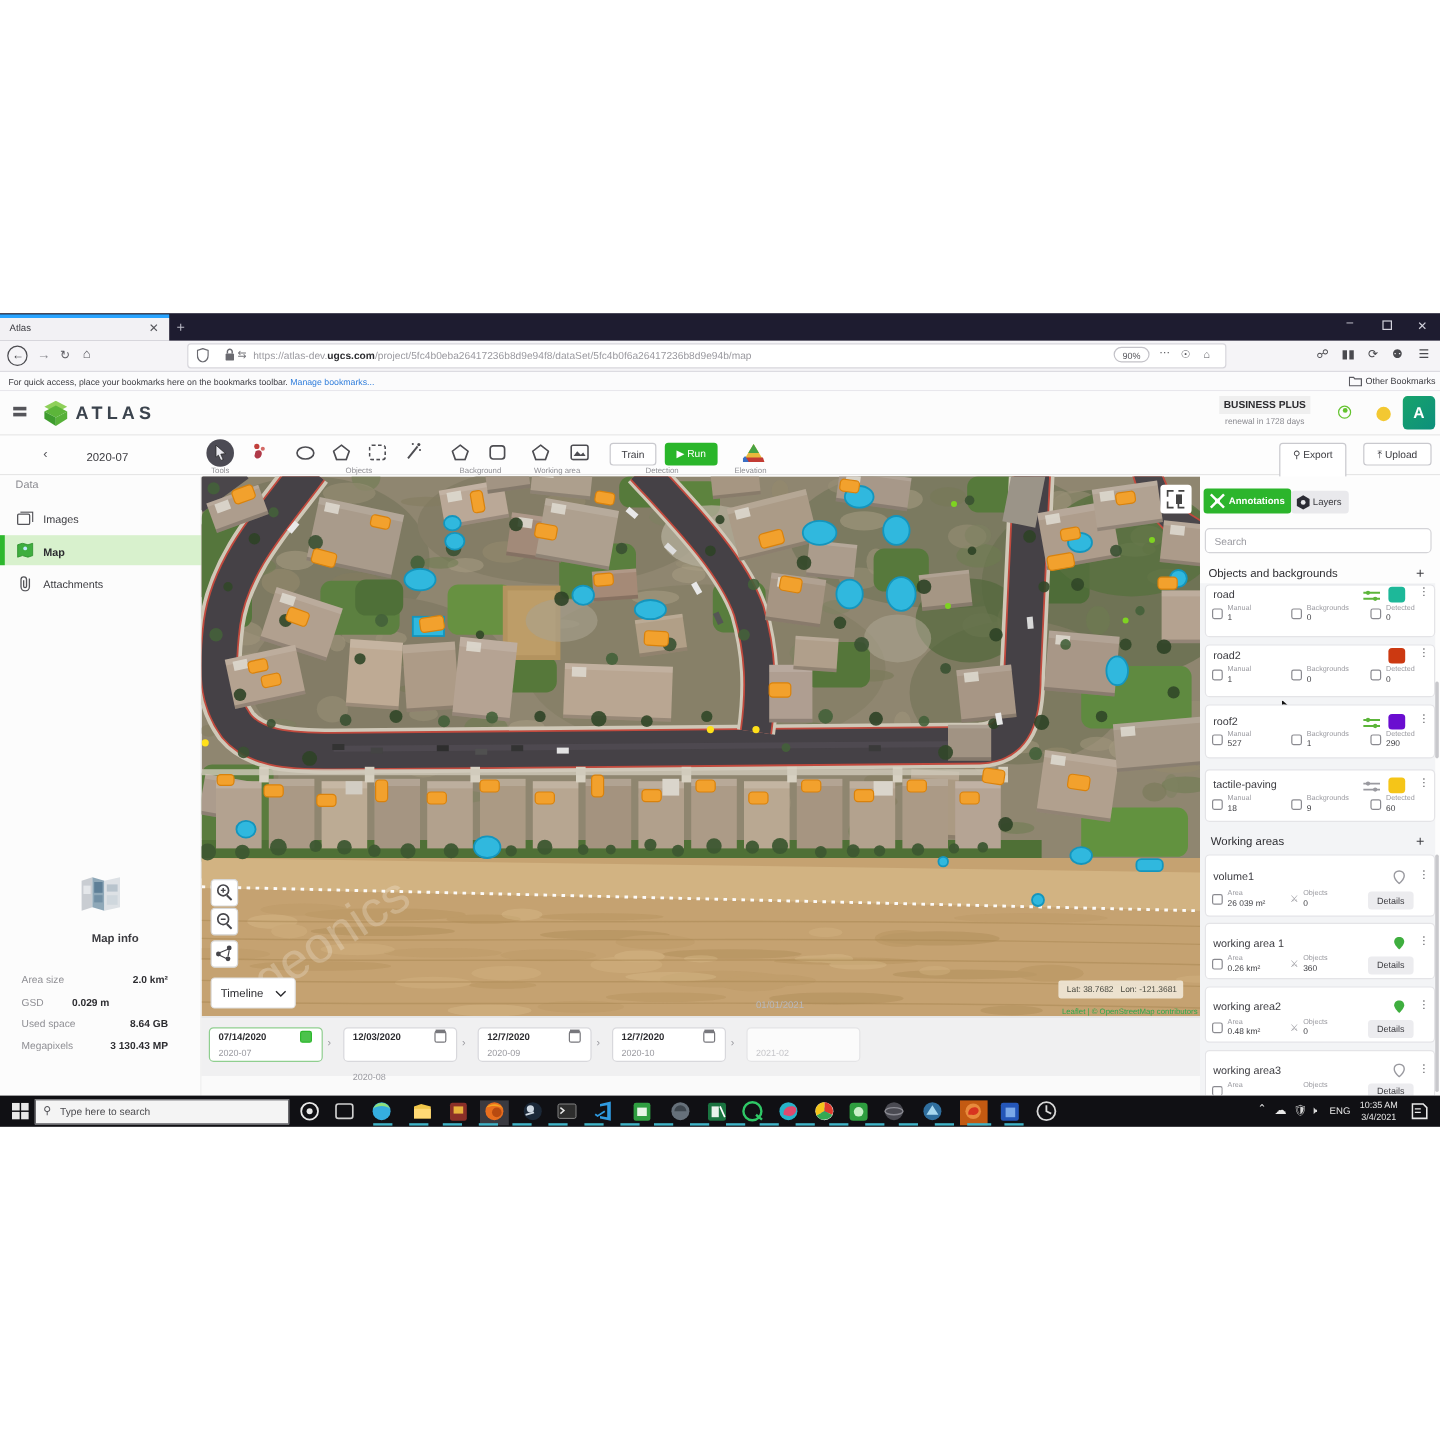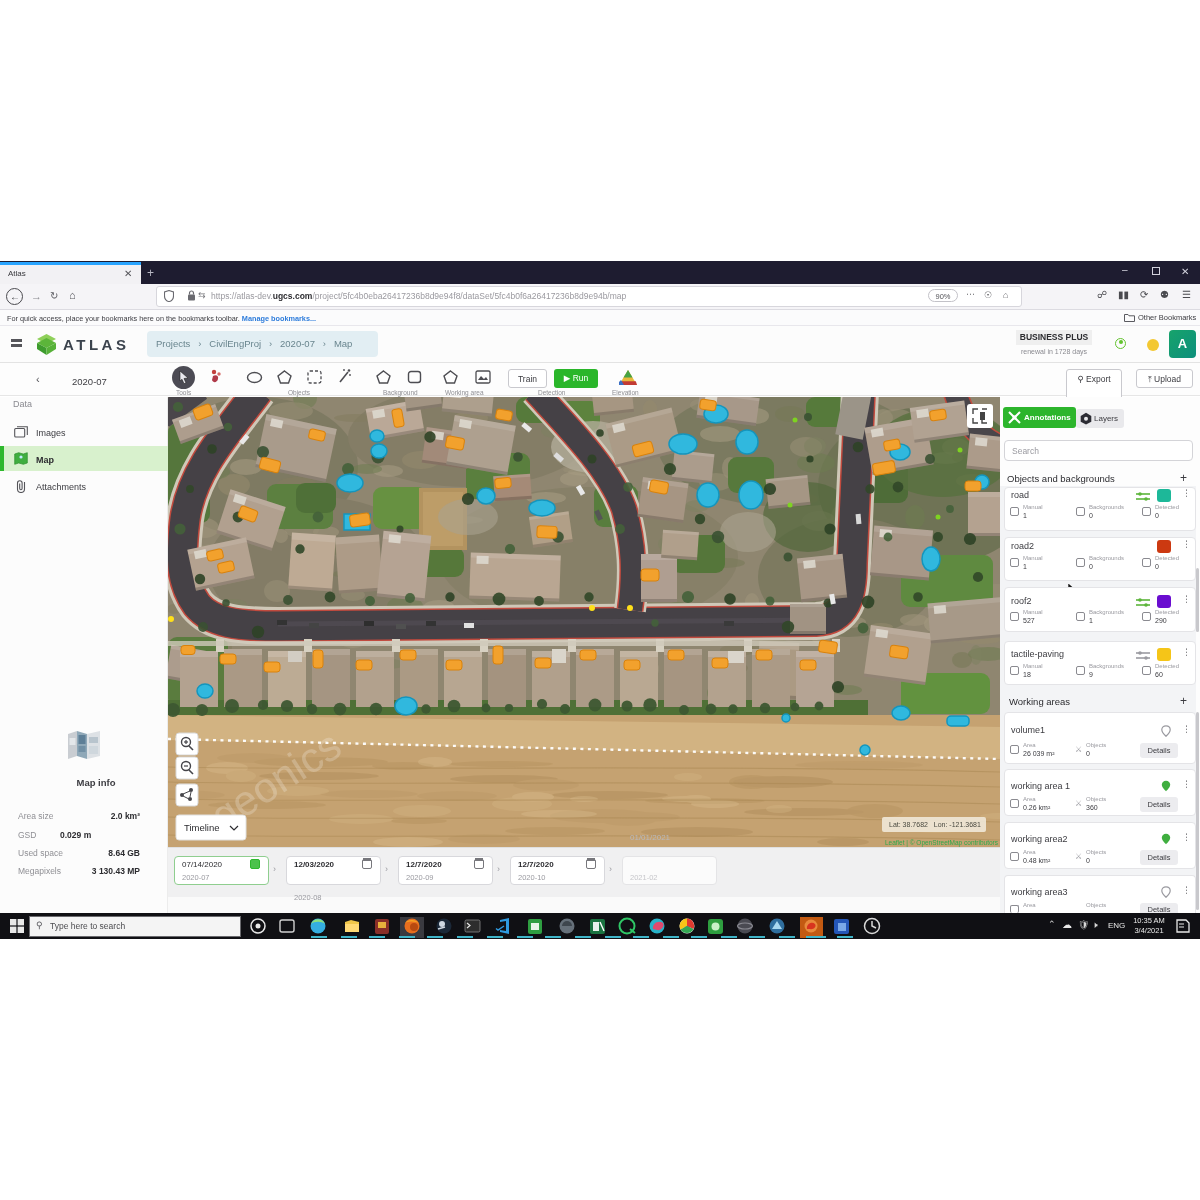--- a/index.html
+++ b/index.html
@@ -68,42 +68,41 @@
 <div class="abs" style="left:1118px;top:289px;font-size:10px;color:#4a4a4f;">▮▮</div>
 
 <div class="abs" style="left:1140px;top:289px;font-size:10px;color:#4a4a4f;">⟳</div>
 
 <div class="abs" style="left:1160px;top:289px;font-size:10px;color:#4a4a4f;">⚉</div>
 
 <div class="abs" style="left:1182px;top:289px;font-size:10px;color:#4a4a4f;">☰</div>
 
 <div class="abs" style="left:0;top:310px;width:1200px;height:16px;background:#fbfbfc;border-bottom:1px solid #e8e7ec;"></div>
 
-<div class="abs" style="left:7px;top:314px;font-size:7.3px;color:#3c3c41;white-space:nowrap;">For quick access, place your bookmarks here on the bookmarks toolbar. <span style="color:#2f7ddb;font-weight:bold;">Manage bookmarks...</span></div>
+<div class="abs" style="left:7px;top:314px;font-size:7.3px;color:#3c3c41;white-space:nowrap;">For quick access, place your bookmarks here on the bookmarks toolbar. <span style="color:#2f7ddb;">Manage bookmarks...</span></div>
 
 <svg class="abs" style="left:1124px;top:313px;" width="11" height="9" viewBox="0 0 11 9">
       <path d="M0.5,1.5 L4,1.5 L5,2.8 L10.5,2.8 L10.5,8.5 L0.5,8.5 Z" fill="none" stroke="#5a5a60" stroke-width="1"></path>
     </svg>
     <div class="abs" style="left:1138px;top:313px;font-size:7.5px;color:#3c3c41;">Other Bookmarks</div>
 
 <div class="abs" style="left:0;top:326px;width:1200px;height:37px;background:#fcfcfc;border-bottom:1px solid #e3e3e3;"></div>
 
 <div class="abs" style="left:11px;top:339px;width:11px;height:2.5px;background:#55555a;"></div>
 <div class="abs" style="left:11px;top:344px;width:11px;height:2.5px;background:#55555a;"></div>
 
 <svg class="abs" style="left:36px;top:334px;" width="21" height="22" viewBox="0 0 21 22">
   <polygon points="10.5,0 20,5 10.5,10 1,5" fill="#8fd05a"></polygon>
   <polygon points="10.5,4 20,9 10.5,14 1,9" fill="#5cb53a"></polygon>
   <polygon points="1,9 10.5,14 10.5,21 1,15" fill="#3e9c2e"></polygon>
   <polygon points="20,9 10.5,14 10.5,21 20,15" fill="#57b139"></polygon>
 </svg>
 
 <div class="abs" style="left:63px;top:336px;font-size:15px;font-weight:bold;letter-spacing:3.5px;color:#3b434d;">ATLAS</div>
 
-<div class="abs" style="left:147px;top:331px;width:231px;height:26px;background:#e2eef3;border-radius:4px;font-size:9.5px;color:#69858e;line-height:26px;padding-left:9px;">Projects&nbsp;&nbsp;&nbsp;›&nbsp;&nbsp;&nbsp;CivilEngProj&nbsp;&nbsp;&nbsp;›&nbsp;&nbsp;&nbsp;2020-07&nbsp;&nbsp;&nbsp;›&nbsp;&nbsp;&nbsp;Map</div>
 
 <div class="abs" style="left:1016px;top:330px;width:76px;height:15px;background:#efefef;font-size:8.5px;font-weight:bold;color:#2c2c30;text-align:center;line-height:15px;">BUSINESS PLUS</div>
 
 <div class="abs" style="left:1016px;top:348px;width:76px;font-size:7px;color:#8a8a90;text-align:center;">renewal in 1728 days</div>
 
 <div class="abs" style="left:1115px;top:338px;width:11px;height:11px;border:1.5px solid #63c32e;border-radius:50%;"></div>
 <div class="abs" style="left:1119px;top:340px;width:4px;height:4px;background:#63c32e;border-radius:50%;"></div>
 
 <div class="abs" style="left:1147px;top:339px;width:12px;height:12px;background:#f3c832;border-radius:50%;"></div>
 
@@ -1113,21 +1112,21 @@
       </g>
 
 <text x="830" y="448" text-anchor="end" font-size="6.5" fill="#2da84c" font-family="Liberation Sans, sans-serif">Leaflet | © OpenStreetMap contributors</text>
 </svg>
 
 <div class="abs" style="left:168px;top:847px;width:832px;height:50px;background:#f0f0f1;border-top:1px solid #e0e0e0;"></div>
 
 <div class="abs" style="left:168px;top:897px;width:832px;height:16px;background:#fafafa;"></div>
 
 <div class="abs" style="left:174px;top:856px;width:95px;height:29px;background:#fff;border:1.5px solid #8fce8f;border-radius:4px;"></div>
-<div class="abs" style="left:182px;top:860px;font-size:8px;font-weight:normal;color:#2c2c30;">07/14/2020</div>
+<div class="abs" style="left:182px;top:860px;font-size:8px;font-weight:bold;color:#2c2c30;">07/14/2020</div>
 <div class="abs" style="left:182px;top:873px;font-size:7.5px;color:#9a9aa0;">2020-07</div>
 <div class="abs" style="left:250px;top:859px;width:10px;height:10px;border:1.3px solid #2eb82e;border-radius:2px;background:#4cc24c;"></div>
 
 <div class="abs" style="left:273px;top:864px;font-size:9px;color:#9a9aa0;">›</div>
 
 <div class="abs" style="left:286px;top:856px;width:95px;height:29px;background:#fff;border:1px solid #d8d8dc;border-radius:4px;"></div>
 <div class="abs" style="left:294px;top:860px;font-size:8px;font-weight:bold;color:#2c2c30;">12/03/2020</div>
 <div class="abs" style="left:294px;top:873px;font-size:7.5px;color:#9a9aa0;margin-top:20px;">2020-08</div>
 <div class="abs" style="left:362px;top:859px;width:10px;height:10px;border:1.3px solid #77777c;border-radius:2px;"></div>
 <div class="abs" style="left:363px;top:858px;width:8px;height:3px;background:#77777c;"></div>

